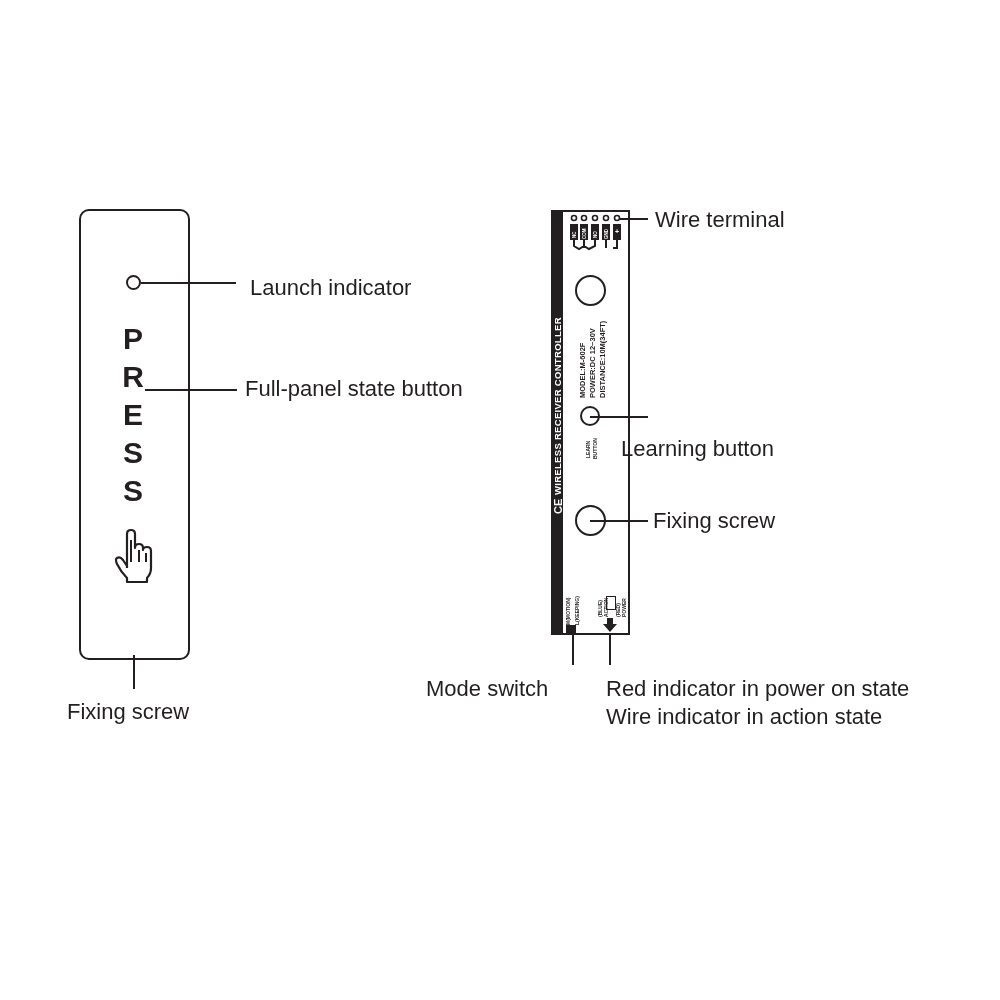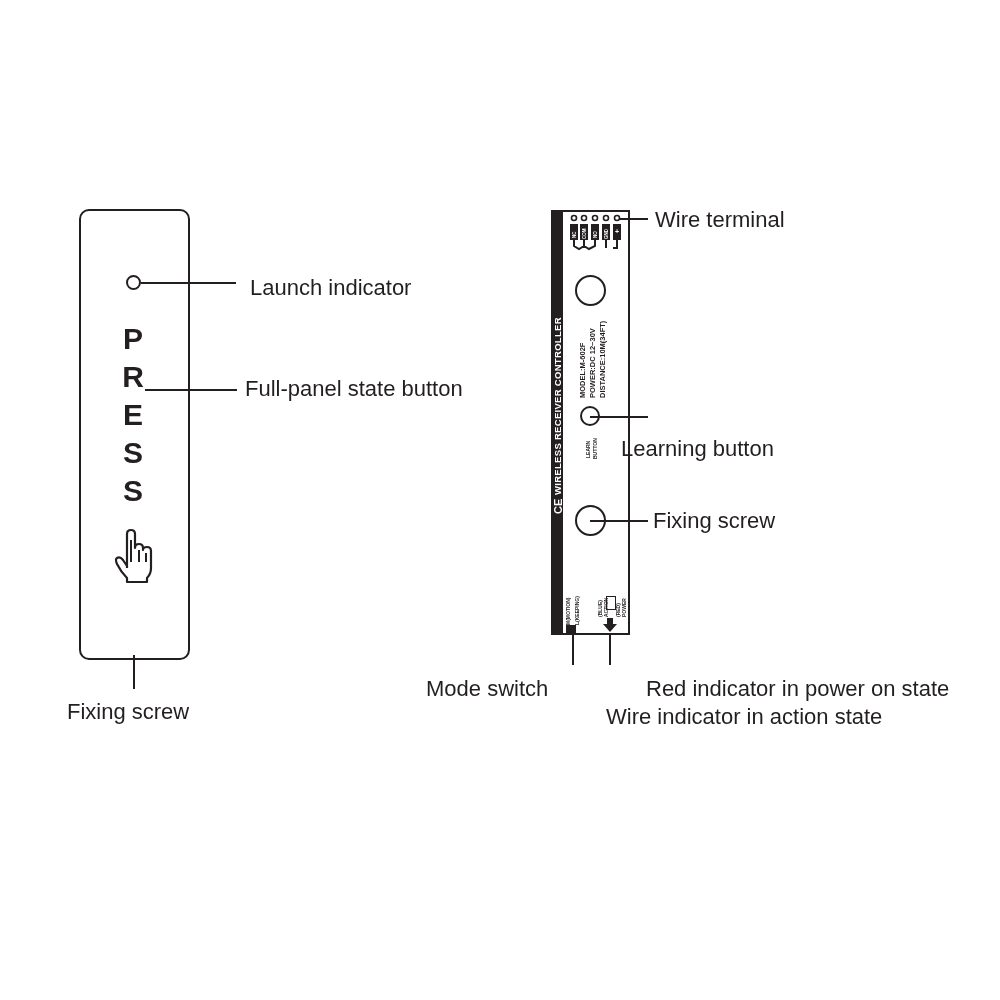--- a/index.html
+++ b/index.html
@@ -101,14 +101,14 @@
 <div class="vtext" style="left:597px; top:617px; font-size:5px;">(BLUE)</div>
 <div class="vtext" style="left:603px; top:617px; font-size:5px;">ACTION</div>
 <div class="vtext" style="left:615px; top:617px; font-size:5px;">(RED)</div>
 <div class="vtext" style="left:621px; top:617px; font-size:5px;">POWER</div>
 <div class="abs" style="left:606px; top:596px; width:8px; height:12px; border:1px solid #231f20;"></div>
 <svg class="abs" style="left:603px; top:618px;" width="14" height="14" viewBox="0 0 14 14">
   <rect x="4" y="0" width="6" height="6" fill="#231f20"></rect>
   <polygon points="0,6 14,6 7,14" fill="#231f20"></polygon>
 </svg>
 <div class="vline" style="left:609px; top:635px; height:30px;"></div>
-<div class="label" style="left:606px; top:676px;margin-left:40px;">Red indicator in power on state</div>
+<div class="label" style="left:606px; top:676px;">Red indicator in power on state</div>
 <div class="label" style="left:606px; top:704px;">Wire indicator in action state</div>
 
 </body></html>

